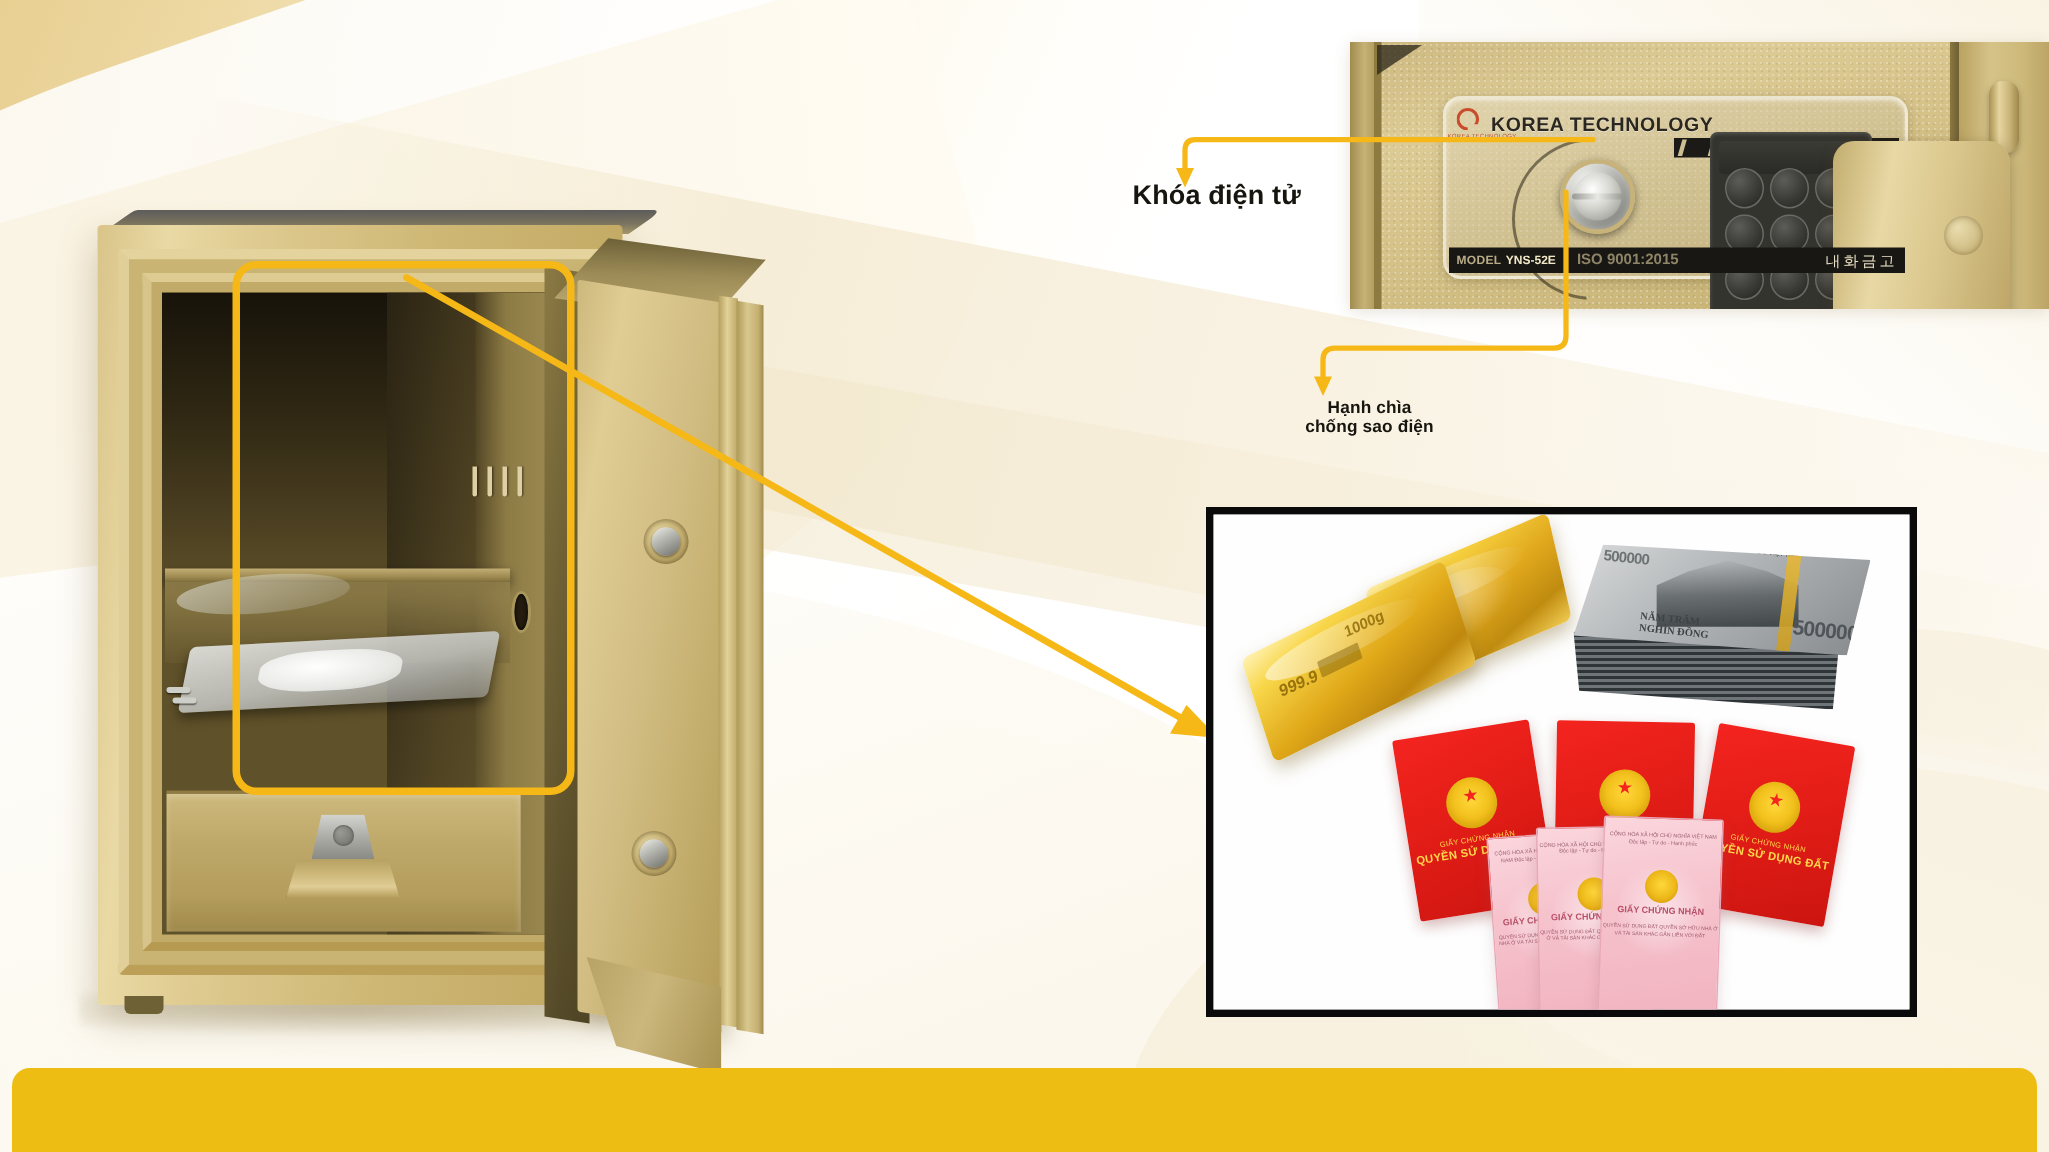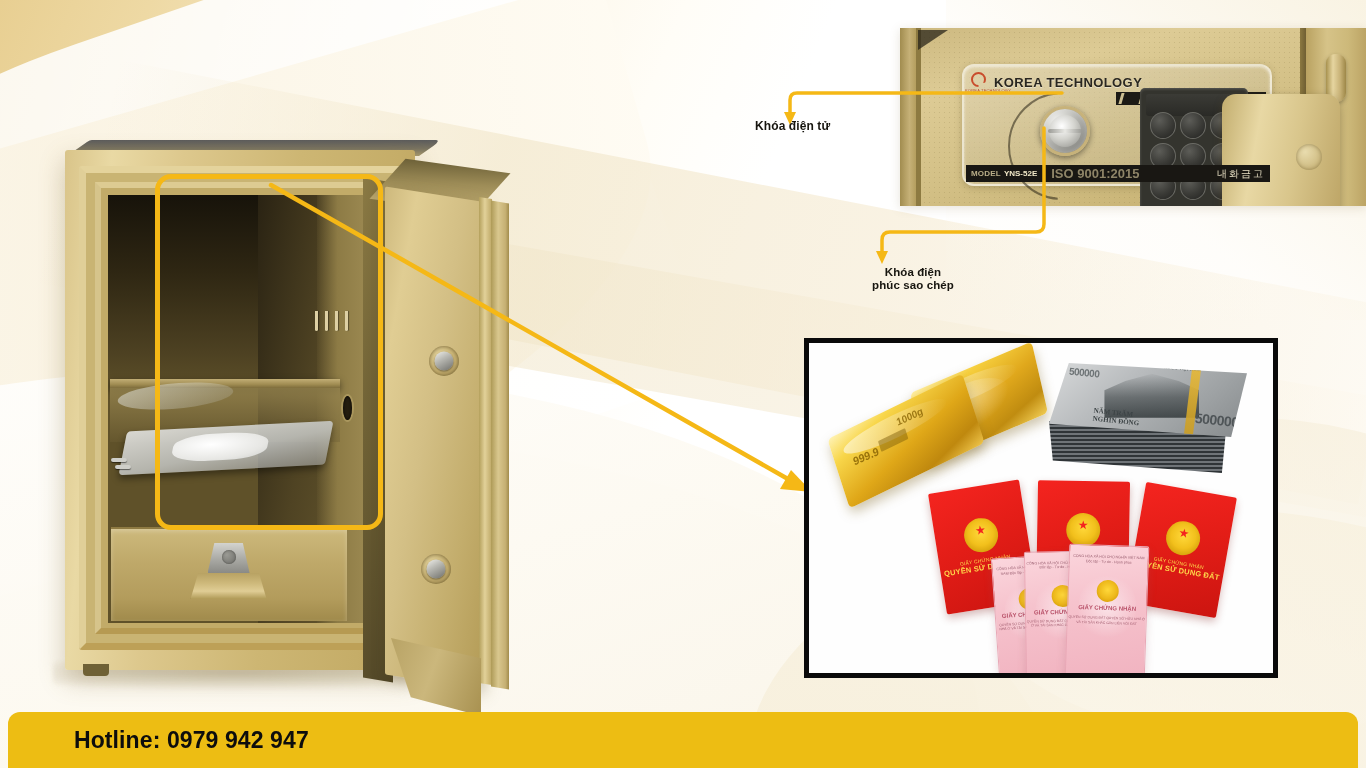--- a/index.html
+++ b/index.html
@@ -424,21 +424,21 @@
     display: flex; align-items: center;
   }
   .kp-modelbar .m1 {
     font-size: 8px; color: #b9ad88; margin-left: 5px; font-weight: bold;
     letter-spacing: .2px;
   }
   .kp-modelbar .m2 {
     font-size: 8px; color: #f2e9c8; margin-left: 3px; font-weight: bold;
   }
   .kp-modelbar .m3 {
-    font-size: 13px; color: #8e8467; margin-left: 14px; font-weight: bold;
+    font-size: 10px; color: #8e8467; margin-left: 14px; font-weight: bold;
   }
   .kp-modelbar .m4 {
     font-size: 10px; color: #e8e0c4; margin-left: auto; margin-right: 5px; font-weight: normal;
     letter-spacing: 2px;
   }
   .kp-leds { position: absolute; left: 130px; bottom: 3px; display: flex; gap: 9px; }
   .kp-leds span { width: 13px; height: 13px; border-radius: 50%; }
   .kp-leds span:nth-child(1){ background: radial-gradient(circle at 35% 30%, #b8f28a, #5ea63c); }
   .kp-leds span:nth-child(2){ background: radial-gradient(circle at 35% 30%, #b9b2a0, #6e695c); }
   .kp-leds span:nth-child(3){ background: radial-gradient(circle at 35% 30%, #b9b2a0, #6e695c); }
@@ -515,21 +515,21 @@
   #callouts { position: absolute; inset: 0; pointer-events: none; }
 
   .callout-label {
     position: absolute;
     color: #17150f;
     font-weight: bold;
     font-family: "Liberation Sans", sans-serif;
     letter-spacing: .1px;
     line-height: 1.15;
   }
-  #label-dien-tu { left: 755px; top: 120px; font-size: 12px; }
+  #label-dien-tu { left: 755px; top: 120px; font-size: 18px; }
   #label-khoa-chia { left: 838px; top: 266px; font-size: 11.5px; text-align: center; width: 150px; }
 
   
   #highlight-rect {
     position: absolute;
     left: 155px; top: 174px;
     width: 228px; height: 356px;
     border: 5px solid #f5b816;
     border-radius: 16px;
     background: transparent;
@@ -870,22 +870,22 @@
     <path d="M 1044 128 L 1044 224 Q 1044 232 1036 232 L 890 232 Q 882 232 882 240 L 882 252" stroke="#f5b816" stroke-width="3.5" fill="none" stroke-linecap="round"></path>
     <polygon points="882,264 876,251 888,251" fill="#f5b816"></polygon>
 
     <path d="M 271 185 L 795 483" stroke="#f5b816" stroke-width="4.5" fill="none" stroke-linecap="round"></path>
     <polygon points="812,492 780,489 791,470" fill="#f5b816"></polygon>
   </svg>
 
   <div class="callout-label" id="label-dien-tu">Khóa điện tử</div>
 
   <div class="callout-label" id="label-khoa-chia">
-    <div>Khóa điện</div>
-    <div>phúc sao chép</div>
+    <div>Hạnh chìa</div>
+    <div>chống sao điện</div>
   </div>
 
   <div id="contents-panel">
     <div class="cp-inner">
 
       <div class="bar bar-back">
         <div class="bar-shine"></div>
       </div>
       <div class="bar bar-front">
         <div class="bar-shine"></div>
@@ -950,16 +950,15 @@
         <div class="pe"></div>
         <div class="pt">GIẤY CHỨNG NHẬN</div>
         <div class="pt2">QUYỀN SỬ DỤNG ĐẤT
 QUYỀN SỞ HỮU NHÀ Ở VÀ TÀI SẢN KHÁC GẮN LIỀN VỚI ĐẤT</div>
       </div>
 
     </div>
   </div>
 
   <div id="bottom-bar">
-    <div class="bb-text" id="hotline-text">Hotline: 0979 942 947</div>
   </div>
 
 </div>
 
 </body></html>

